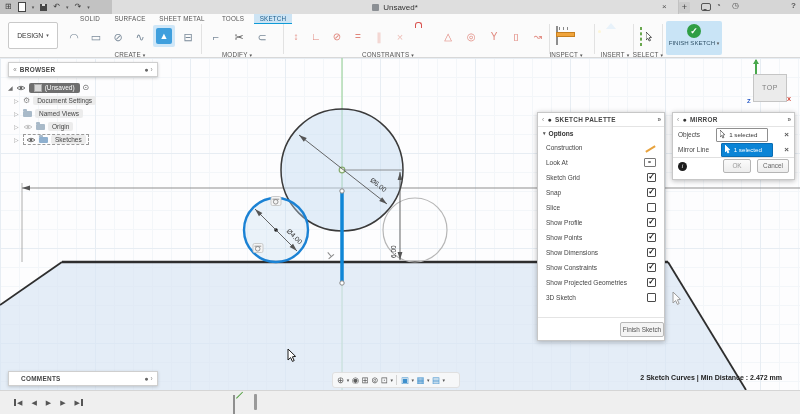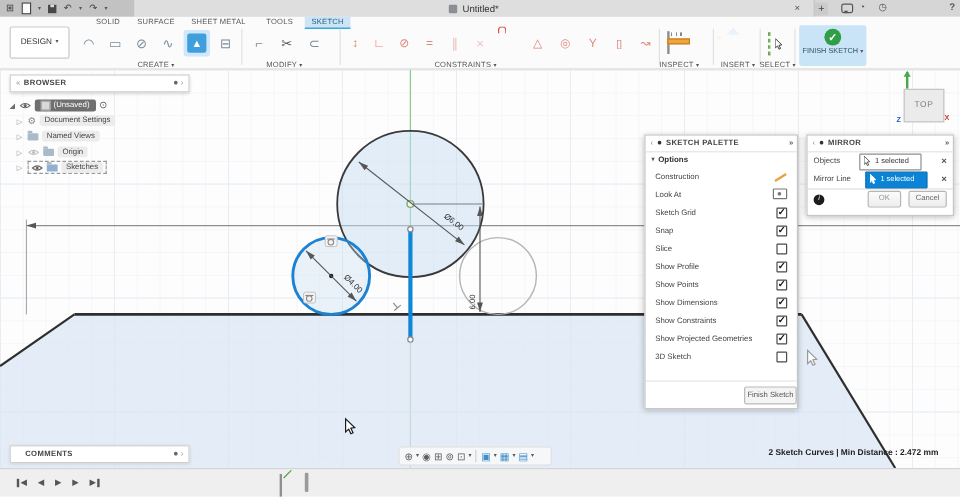--- a/index.html
+++ b/index.html
@@ -193,21 +193,21 @@
     <span class="fileic"></span>
       <span class="crt">▾</span>
     <span class="floppy"></span>
     <span class="ic">↶</span>
       <span class="crt">▾</span>
     <span class="ic">↷</span>
       <span class="crt">▾</span>
   </div>
   <div class="ab doctab">
     <span class="cube"></span>
-    <span class="ttl">Untitled*</span>
+    <span class="ttl">Unsaved*</span>
   </div>
   <span class="ab tclose">×</span>
   <span class="ab plustile">+</span>
   <span class="ab bubble"></span>
   <span class="ab tbic" style="left:716px;">◔</span>
   <span class="ab tbic" style="left:732px;">◷</span>
   <span class="ab tbic" style="left:791px;font-weight:bold;">?</span>
 </div>
 
 <div class="ab ribbon">

